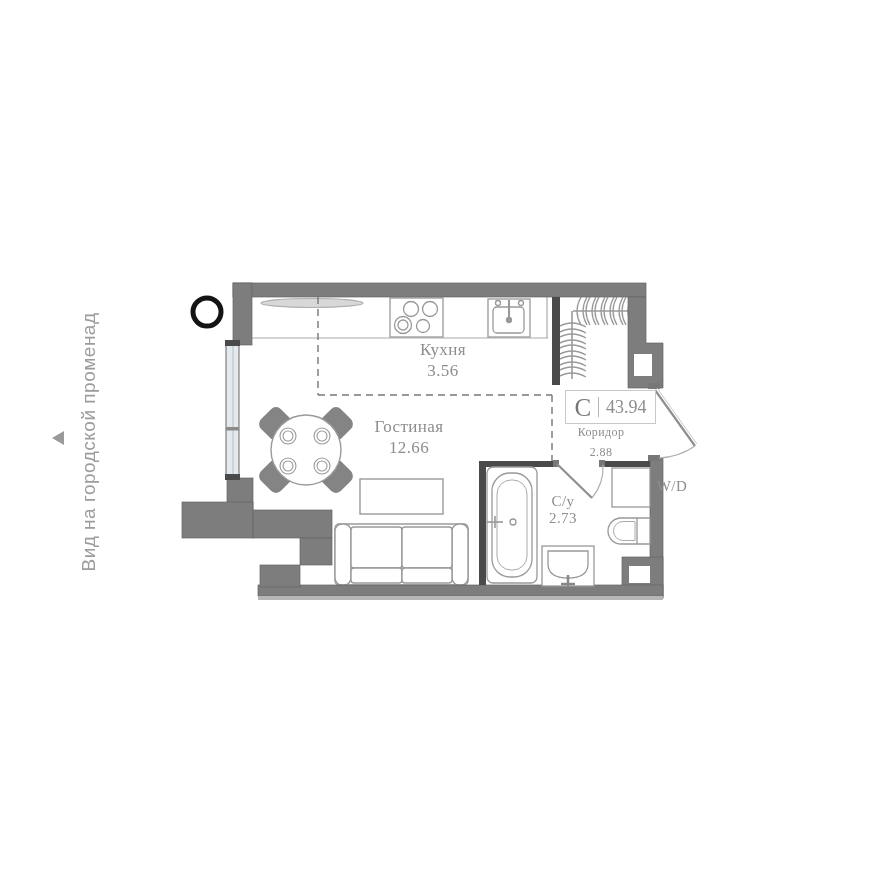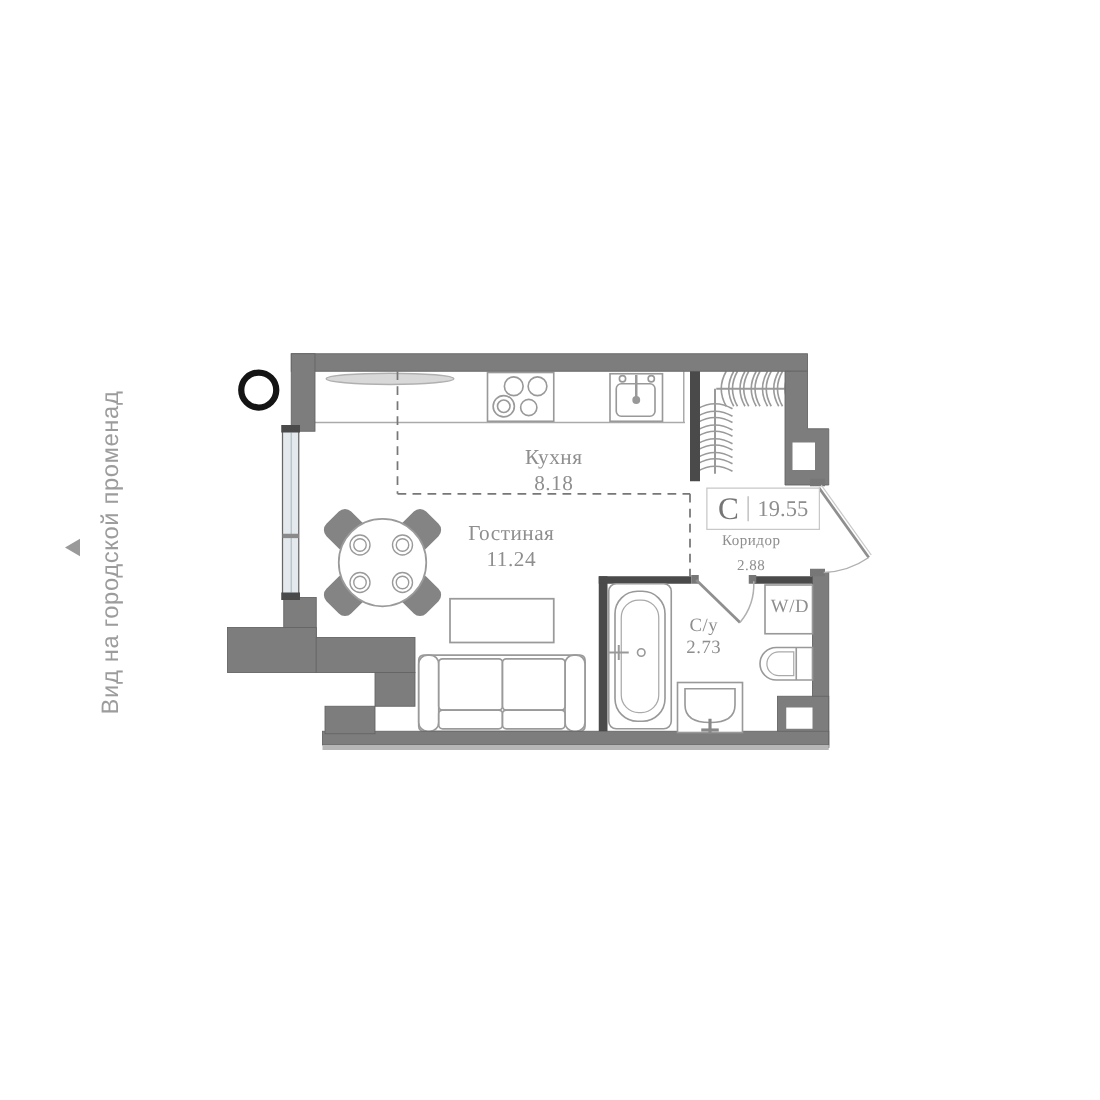--- a/index.html
+++ b/index.html
@@ -9,21 +9,21 @@
   }
   .plan-svg{position:absolute;left:0;top:0;}
   .room-label{
     position:absolute;transform:translate(-50%,-50%);
     text-align:center;color:#8e8e8e;font-size:17px;line-height:21px;
     white-space:nowrap;letter-spacing:.4px;
   }
   .room-label.small{font-size:15px;line-height:17px;}
   .wd-label{
     position:absolute;transform:translate(-50%,-50%);
-    color:#8e8e8e;font-size:15px;letter-spacing:.5px;
+    color:#8e8e8e;font-size:15px;letter-spacing:.5px;margin-left:40px;
   }
   .unit-badge{
     position:absolute;left:565px;top:390px;width:91px;height:34px;
     border:1px solid #c8c8c8;background:#ffffff;box-sizing:border-box;
     display:flex;align-items:center;justify-content:center;gap:7px;
   }
   .unit-badge .letter{font-size:25px;color:#767676;line-height:1;}
   .unit-badge .divider{width:1px;height:20px;background:#b5b5b5;}
   .unit-badge .area{font-size:18px;color:#8e8e8e;line-height:1;}
   .side-note{
@@ -199,41 +199,41 @@
       <path d="M635,521.5 L623,521.5 A9.5,9.5 0 0 0 623,540.5 L635,540.5 Z" stroke="#aaaaaa" stroke-width="1"></path>
     </g>
     <rect x="612" y="468" width="38" height="39" fill="#ffffff" stroke="#999999" stroke-width="1.3"></rect>
 
     <circle cx="207" cy="312" r="14" fill="none" stroke="#141414" stroke-width="5"></circle>
   </svg>
 
   <div class="side-note">Вид на городской променад</div>
   <div class="view-arrow"></div>
 
-  <div class="room-label" style="left:443px;top:376px;">
+  <div class="room-label" style="left:443px;top:360px;">
     <div>Кухня</div>
-    <div>8.18</div>
+    <div>3.56</div>
   </div>
 
   <div class="room-label" style="left:409px;top:437px;text-align:center;">
     <div>Гостиная</div>
-    <div>11.24</div>
+    <div>12.66</div>
   </div>
 
   <div class="room-label" style="left:601px;top:442px;font-size:12px;line-height:20px;text-align:center;">
     <div>Коридор</div>
     <div>2.88</div>
   </div>
 
   <div class="room-label small" style="left:563px;top:510px;">
     <div>С/у</div>
     <div>2.73</div>
   </div>
 
   <div class="wd-label" style="left:632px;top:486px;">W/D</div>
 
   <div class="unit-badge">
     <span class="letter">С</span>
     <span class="divider"></span>
-    <span class="area">19.55</span>
+    <span class="area">43.94</span>
   </div>
 
 </div>
 
 </body></html>

